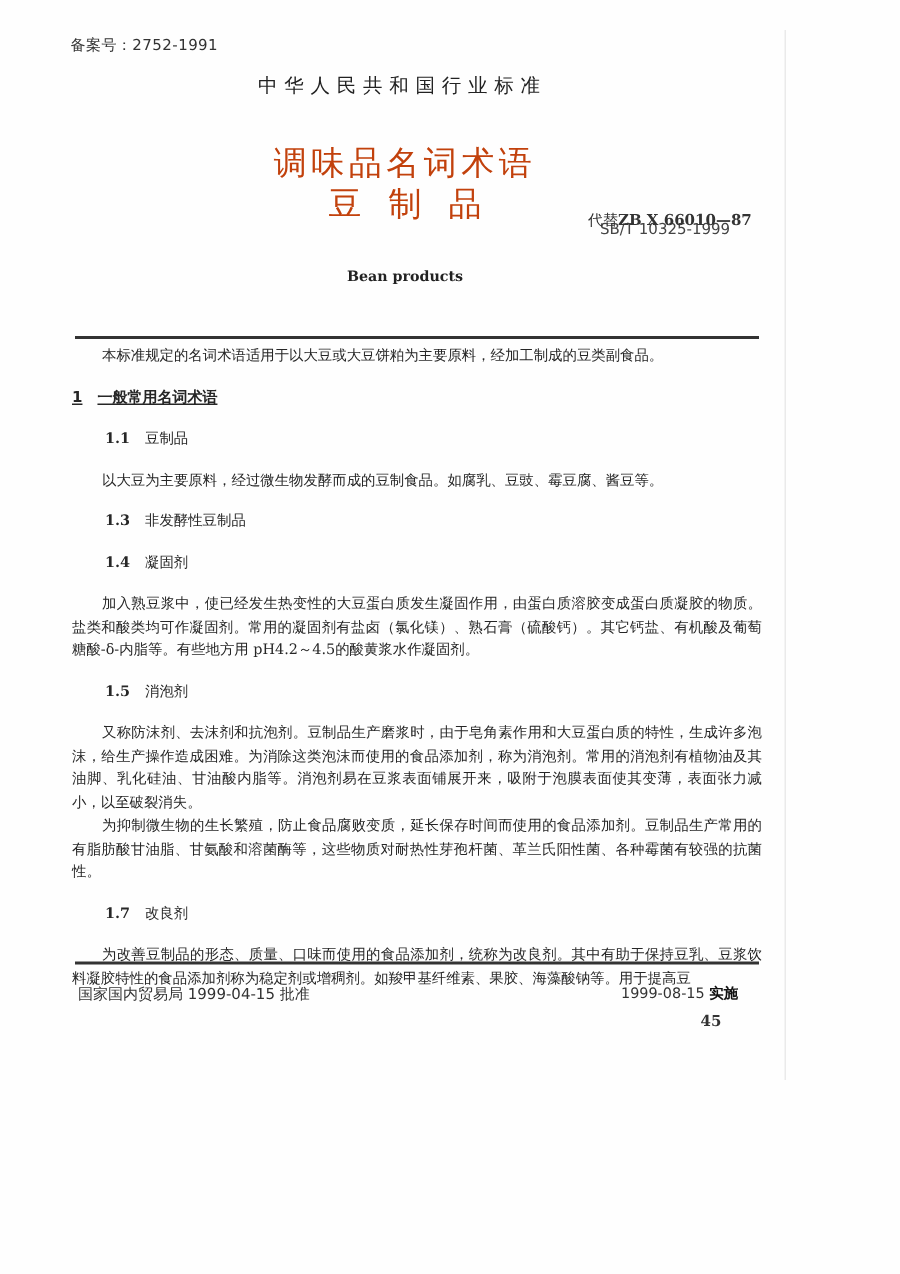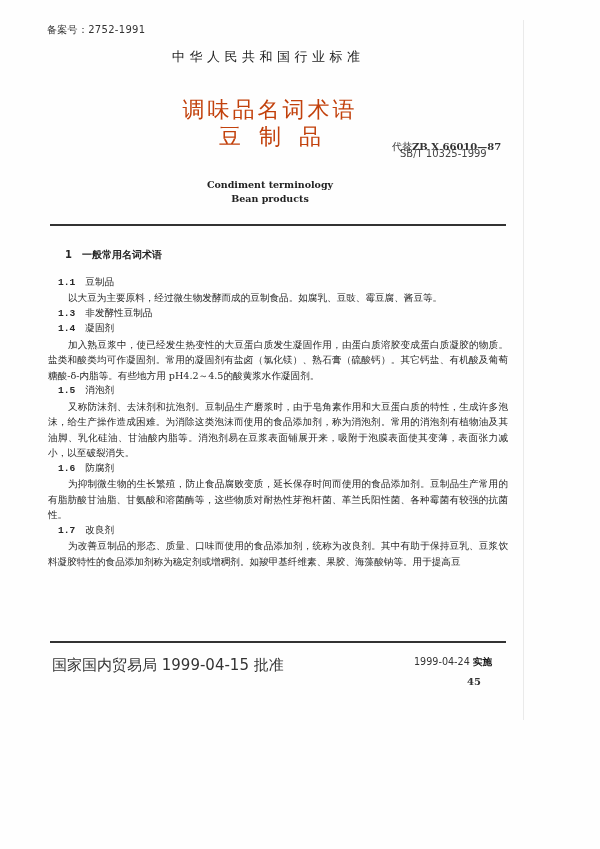--- a/index.html
+++ b/index.html
@@ -12,25 +12,25 @@
     .industry { left: 172px; top: 48px; font-size: 13px; font-family: "DejaVu Sans", sans-serif; letter-spacing: 4.5px; color: #222; }
     .title { left: 175px; top: 96px; width: 190px; text-align: center; font-size: 22px; font-family: "DejaVu Sans", sans-serif; letter-spacing: 3px; line-height: 27px; color: #c2410c; }
     .title .l2 { letter-spacing: 18px; padding-left: 18px; }
     .stdno { left: 400px; top: 120px; font-size: 10px; font-family: "DejaVu Sans", sans-serif; color: #444; margin-top: 28px; }
     .replaces { left: 392px; top: 140px; font-size: 10px; color: #333; }
     .replaces b { font-family: "DejaVu Serif", serif; font-weight: bold; }
     .en { left: 180px; top: 178px; width: 180px; text-align: center; font-size: 9.5px; font-weight: bold; line-height: 14px; color: #222; }
     .rule { left: 50px; width: 456px; height: 1.5px; background: #333; }
     .body-text { left: 48px; width: 460px; font-size: 9.6px; line-height: 15.5px; color: #262626; }
     .p { text-indent: 20px; margin: 0; text-align: justify; }
-    .sec { margin: 0; padding-left: 10px; font-family: Liberation Mono, monospace; }
+    .sec { margin: 12px; padding-left: 10px; }
     .sec .num { font-weight: bold; margin-right: 10px; }
-    .h1 { margin: 17px; font-family: "DejaVu Sans", sans-serif; font-weight: bold; font-size: 10px; }
+    .h1 { margin: 0; font-family: "DejaVu Sans", sans-serif; font-weight: bold; font-size: 10px; text-decoration: underline; }
     .h1 .num { margin-right: 10px; }
-    .footer-left { left: 52px; top: 656px; font-size: 15px; font-family: "DejaVu Sans", sans-serif; color: #333; }
+    .footer-left { left: 52px; top: 656px; font-size: 10px; font-family: "DejaVu Sans", sans-serif; color: #333; }
     .footer-right { left: 414px; top: 656px; font-size: 9.6px; font-family: "DejaVu Sans", sans-serif; color: #333; }
     .footer-right b { font-weight: bold; color: #111; }
     .pageno { left: 467px; top: 676px; font-size: 10px; color: #333; font-weight: bold; }
     .edge { left: 523px; width: 1px; background: #eaeaea; }
   </style>
 </head>
 <body>
 
 <div class="abs filing">备案号：2752-1991</div>
 <div class="abs industry">中华人民共和国行业标准</div>
@@ -39,52 +39,51 @@
   <div>调味品名词术语</div>
   <div class="l2">豆制品</div>
 </div>
 
 <div class="abs stdno">SB/T 10325-1999</div>
 <div class="abs replaces">
   <span>代替</span><b>ZB X 66010—87</b>
 </div>
 
 <div class="abs en">
-  <div>Condiment terminology</div>
   <div>Bean products</div>
 </div>
 
 <div class="abs rule" style="top:224px;"></div>
 
 <div class="abs body-text" style="top:230px;">
+  <p class="p" style="margin-bottom:12px;">本标准规定的名词术语适用于以大豆或大豆饼粕为主要原料，经加工制成的豆类副食品。</p>
   <p class="h1" style="margin-bottom:12px;">
     <span class="num">1</span><span>一般常用名词术语</span>
   </p>
 
   <p class="sec"><span class="num">1.1</span><span>豆制品</span></p>
 
   <p class="p">以大豆为主要原料，经过微生物发酵而成的豆制食品。如腐乳、豆豉、霉豆腐、酱豆等。</p>
 
   <p class="sec"><span class="num">1.3</span><span>非发酵性豆制品</span></p>
 
   <p class="sec"><span class="num">1.4</span><span>凝固剂</span></p>
   <p class="p">加入熟豆浆中，使已经发生热变性的大豆蛋白质发生凝固作用，由蛋白质溶胶变成蛋白质凝胶的物质。盐类和酸类均可作凝固剂。常用的凝固剂有盐卤（氯化镁）、熟石膏（硫酸钙）。其它钙盐、有机酸及葡萄糖酸-δ-内脂等。有些地方用 pH4.2～4.5的酸黄浆水作凝固剂。</p>
 
   <p class="sec"><span class="num">1.5</span><span>消泡剂</span></p>
   <p class="p">又称防沫剂、去沫剂和抗泡剂。豆制品生产磨浆时，由于皂角素作用和大豆蛋白质的特性，生成许多泡沫，给生产操作造成困难。为消除这类泡沫而使用的食品添加剂，称为消泡剂。常用的消泡剂有植物油及其油脚、乳化硅油、甘油酸内脂等。消泡剂易在豆浆表面铺展开来，吸附于泡膜表面使其变薄，表面张力减小，以至破裂消失。</p>
 
-  <p class="sec"><span class="num">1.6</span><span>防腐剂</span></p>
   <p class="p">为抑制微生物的生长繁殖，防止食品腐败变质，延长保存时间而使用的食品添加剂。豆制品生产常用的有脂肪酸甘油脂、甘氨酸和溶菌酶等，这些物质对耐热性芽孢杆菌、革兰氏阳性菌、各种霉菌有较强的抗菌性。</p>
 
   <p class="sec"><span class="num">1.7</span><span>改良剂</span></p>
   <p class="p">为改善豆制品的形态、质量、口味而使用的食品添加剂，统称为改良剂。其中有助于保持豆乳、豆浆饮料凝胶特性的食品添加剂称为稳定剂或增稠剂。如羧甲基纤维素、果胶、海藻酸钠等。用于提高豆</p>
 </div>
 
 <div class="abs rule" style="top:641px;"></div>
 
 <div class="abs footer-left">国家国内贸易局 1999-04-15 批准</div>
 <div class="abs footer-right">
-  <span>1999-04-24</span>
+  <span>1999-08-15</span>
   <b>实施</b>
 </div>
 <div class="abs pageno">45</div>
 
 <div class="abs edge" style="top:20px;height:700px;"></div>
 
 </body></html>

